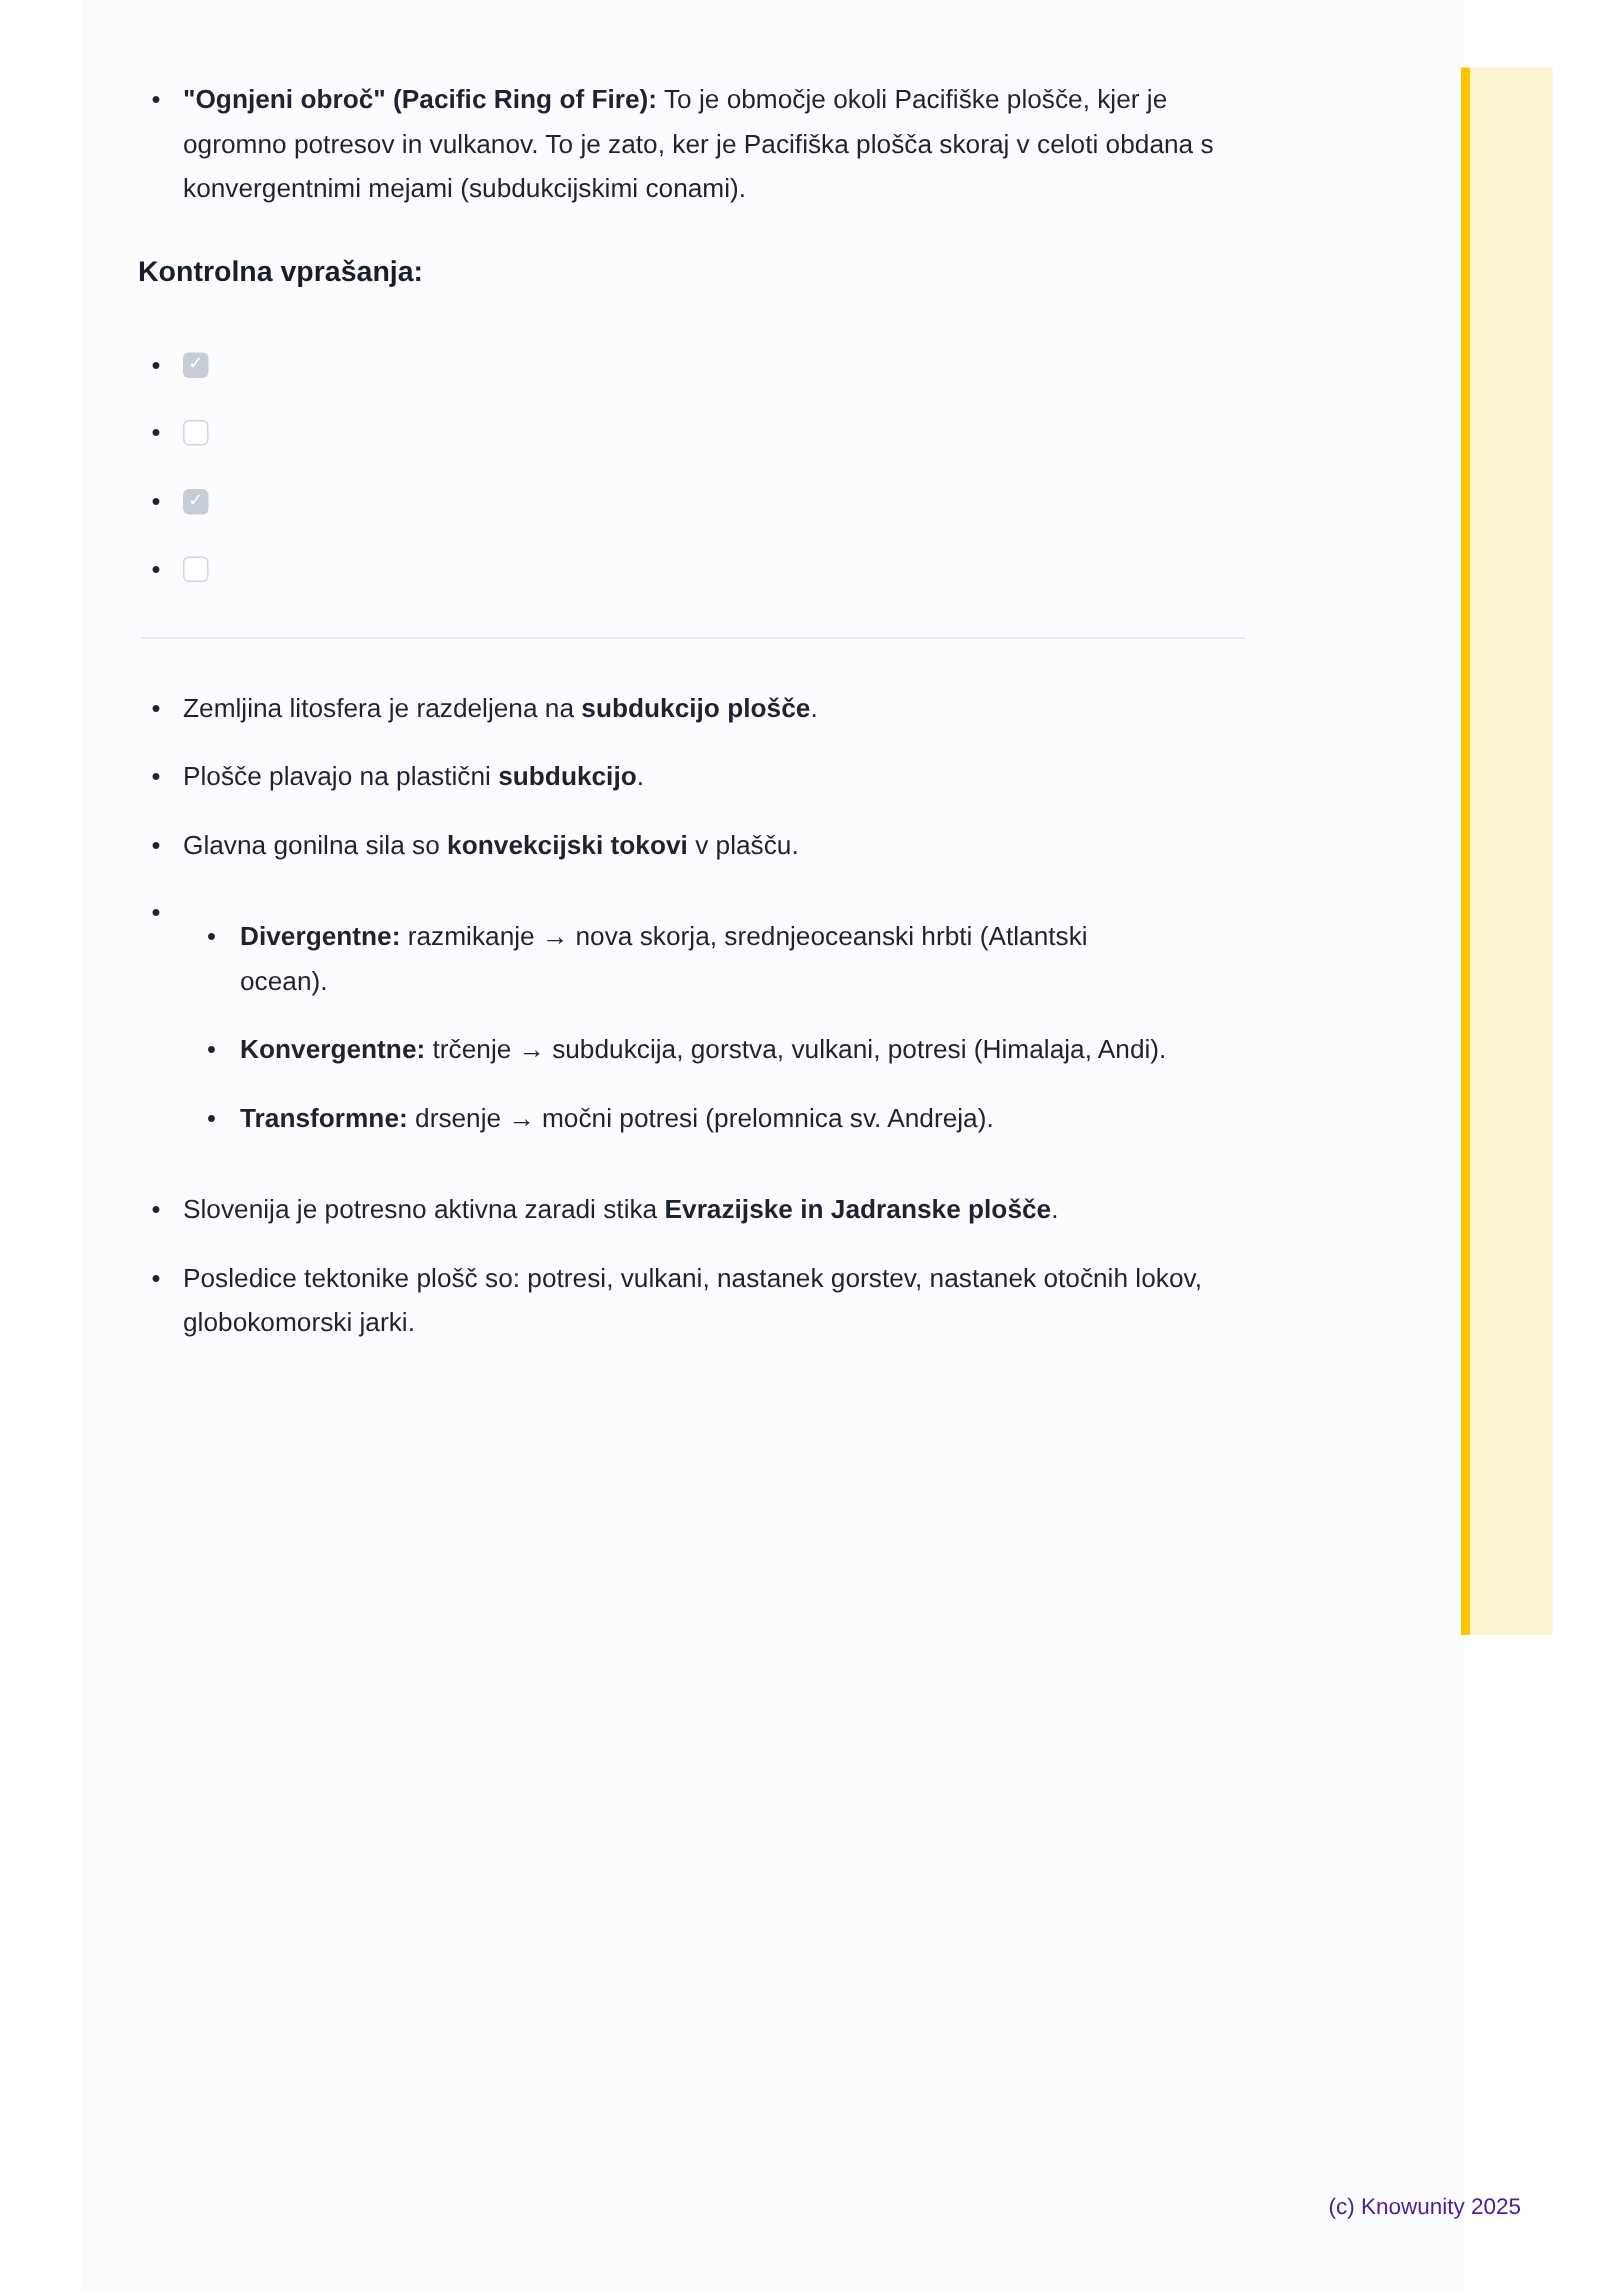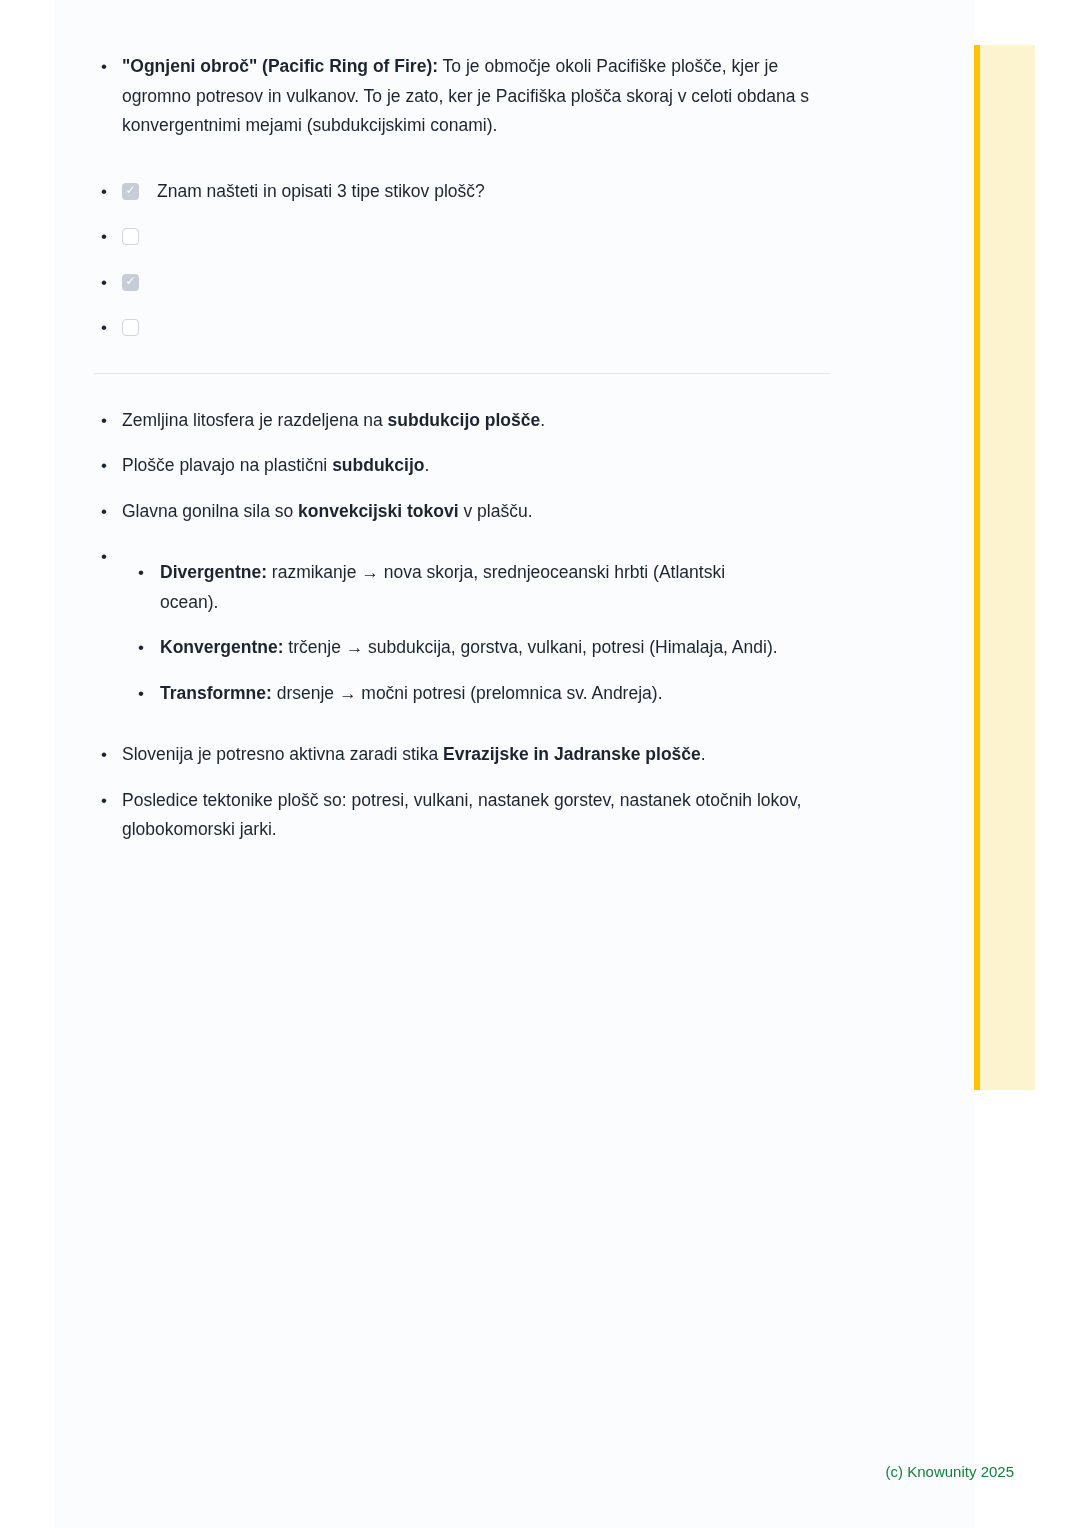--- a/index.html
+++ b/index.html
@@ -39,45 +39,45 @@
 
   .summary-list { margin-top:32px; }
   .sum-item { display:flex; margin-bottom:16px; }
   .sum-item > .marker { width:30px; }
   .sum-item .itembody { flex:1; max-width:700px; }
   .sub-list { padding-left:16px; margin-top:16px; }
   .sub-item { display:flex; margin-bottom:16px; }
   .sub-item .marker { width:22px; padding-left:0; }
   .sub-item .text { flex:1; max-width:620px; }
 
-  .footer { position:absolute; right:66px; top:1463px; font-size:15px; color:#15803d; }
+  .footer { position:absolute; right:66px; top:1463px; font-size:15px; color:#4c1d95; }
 </style>
 </head>
 <body>
 
 <div class="page">
   <div class="sheet"></div>
   <div class="accent-bar"></div>
   <div class="accent-panel"></div>
 
   <div class="content">
 
     <ul class="intro-list body-text">
       <li class="bullet-row">
         <span class="marker">•</span>
         <div class="text" id="intro-text"><span class="b">"Ognjeni obroč" (Pacific Ring of Fire):</span><span> To je območje okoli Pacifiške plošče, kjer je ogromno potresov in vulkanov. To je zato, ker je Pacifiška plošča skoraj v celoti obdana s konvergentnimi mejami (subdukcijskimi conami).</span></div>
       </li>
     </ul>
 
+    <h3 class="cq-title">Kontrolna vprašanja:</h3>
 
     <ul class="checklist body-text" id="checklist">
         <li class="check-row">
           <span class="marker">•</span>
           <span class="checkbox checked">✓</span>
-          <span class="check-label">Znam našteti in opisati 3 tipe stikov plošč?</span>
         </li>
         <li class="check-row">
           <span class="marker">•</span>
           <span class="checkbox unchecked"></span>
         </li>
         <li class="check-row">
           <span class="marker">•</span>
           <span class="checkbox checked">✓</span>
         </li>
         <li class="check-row">

